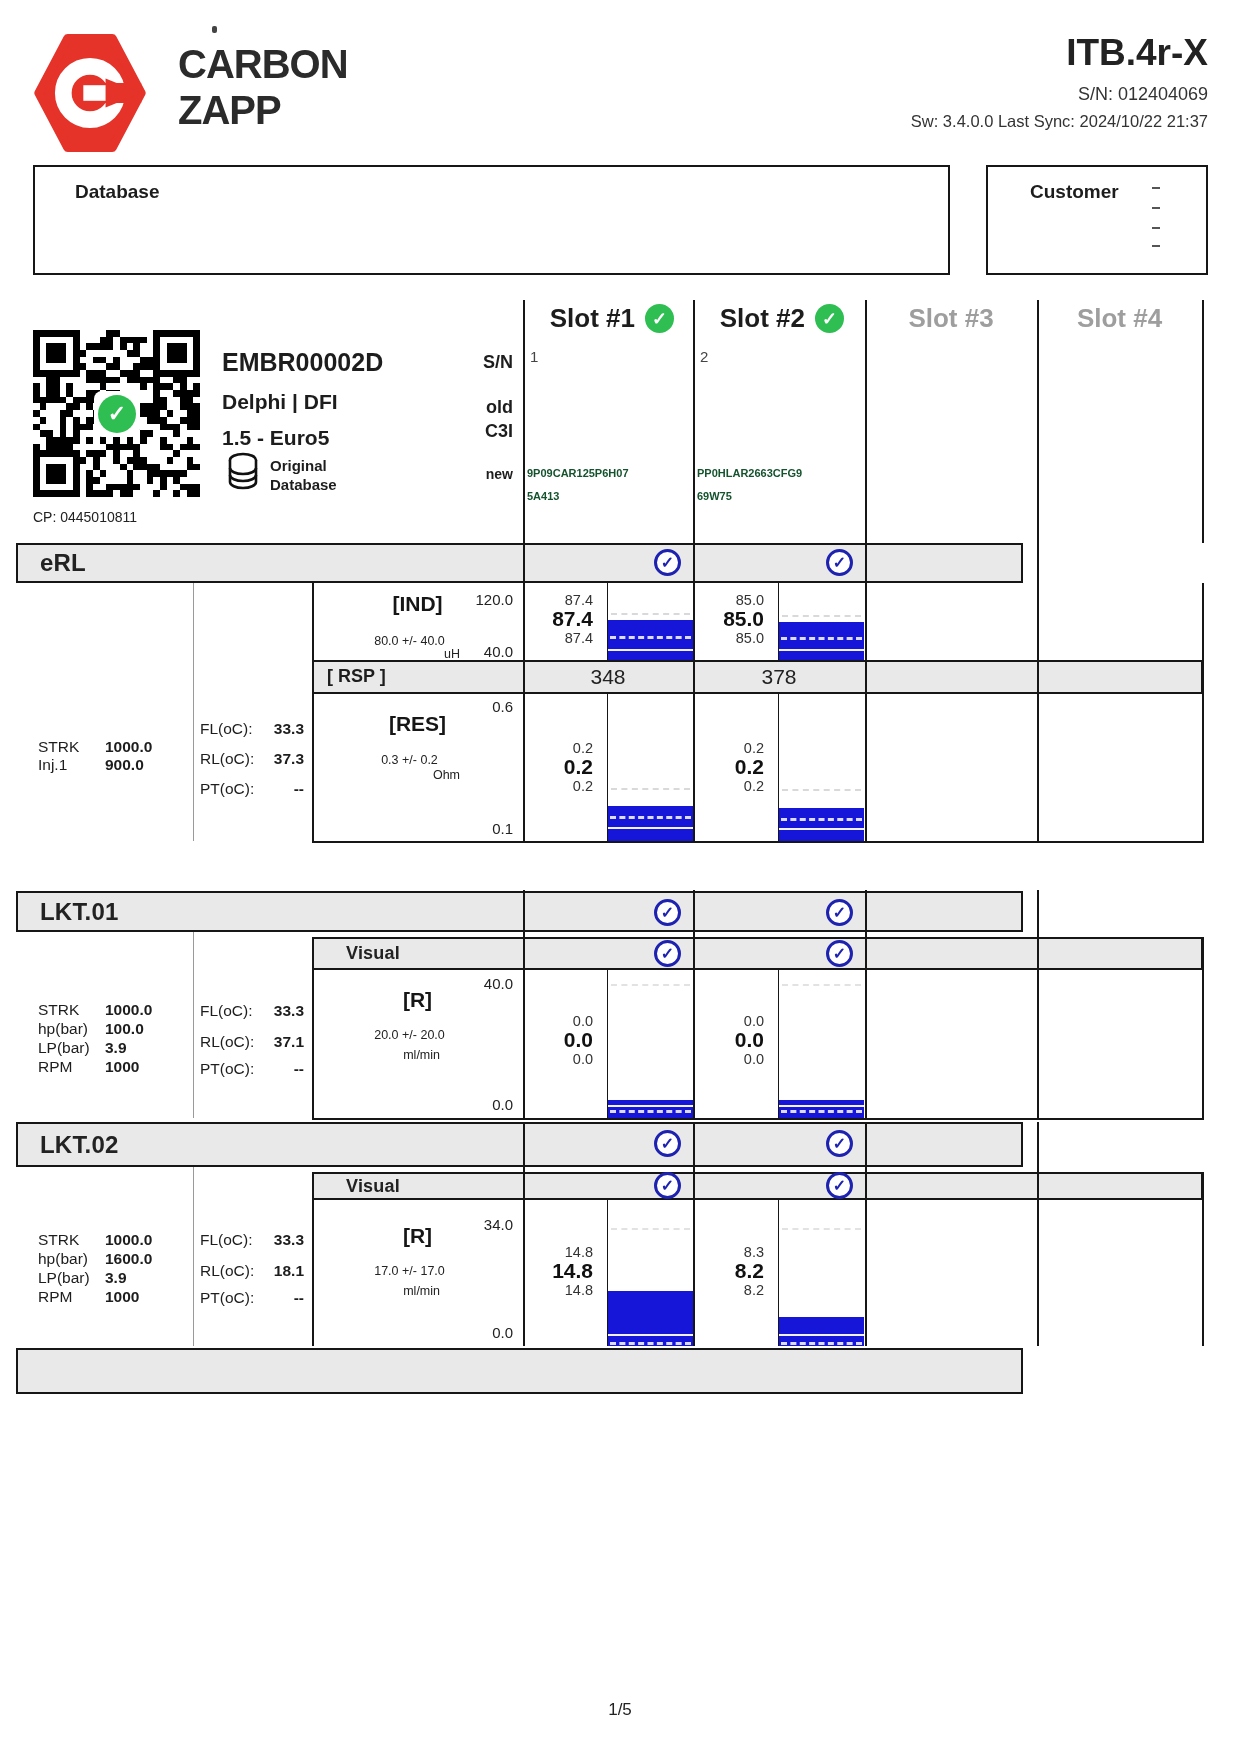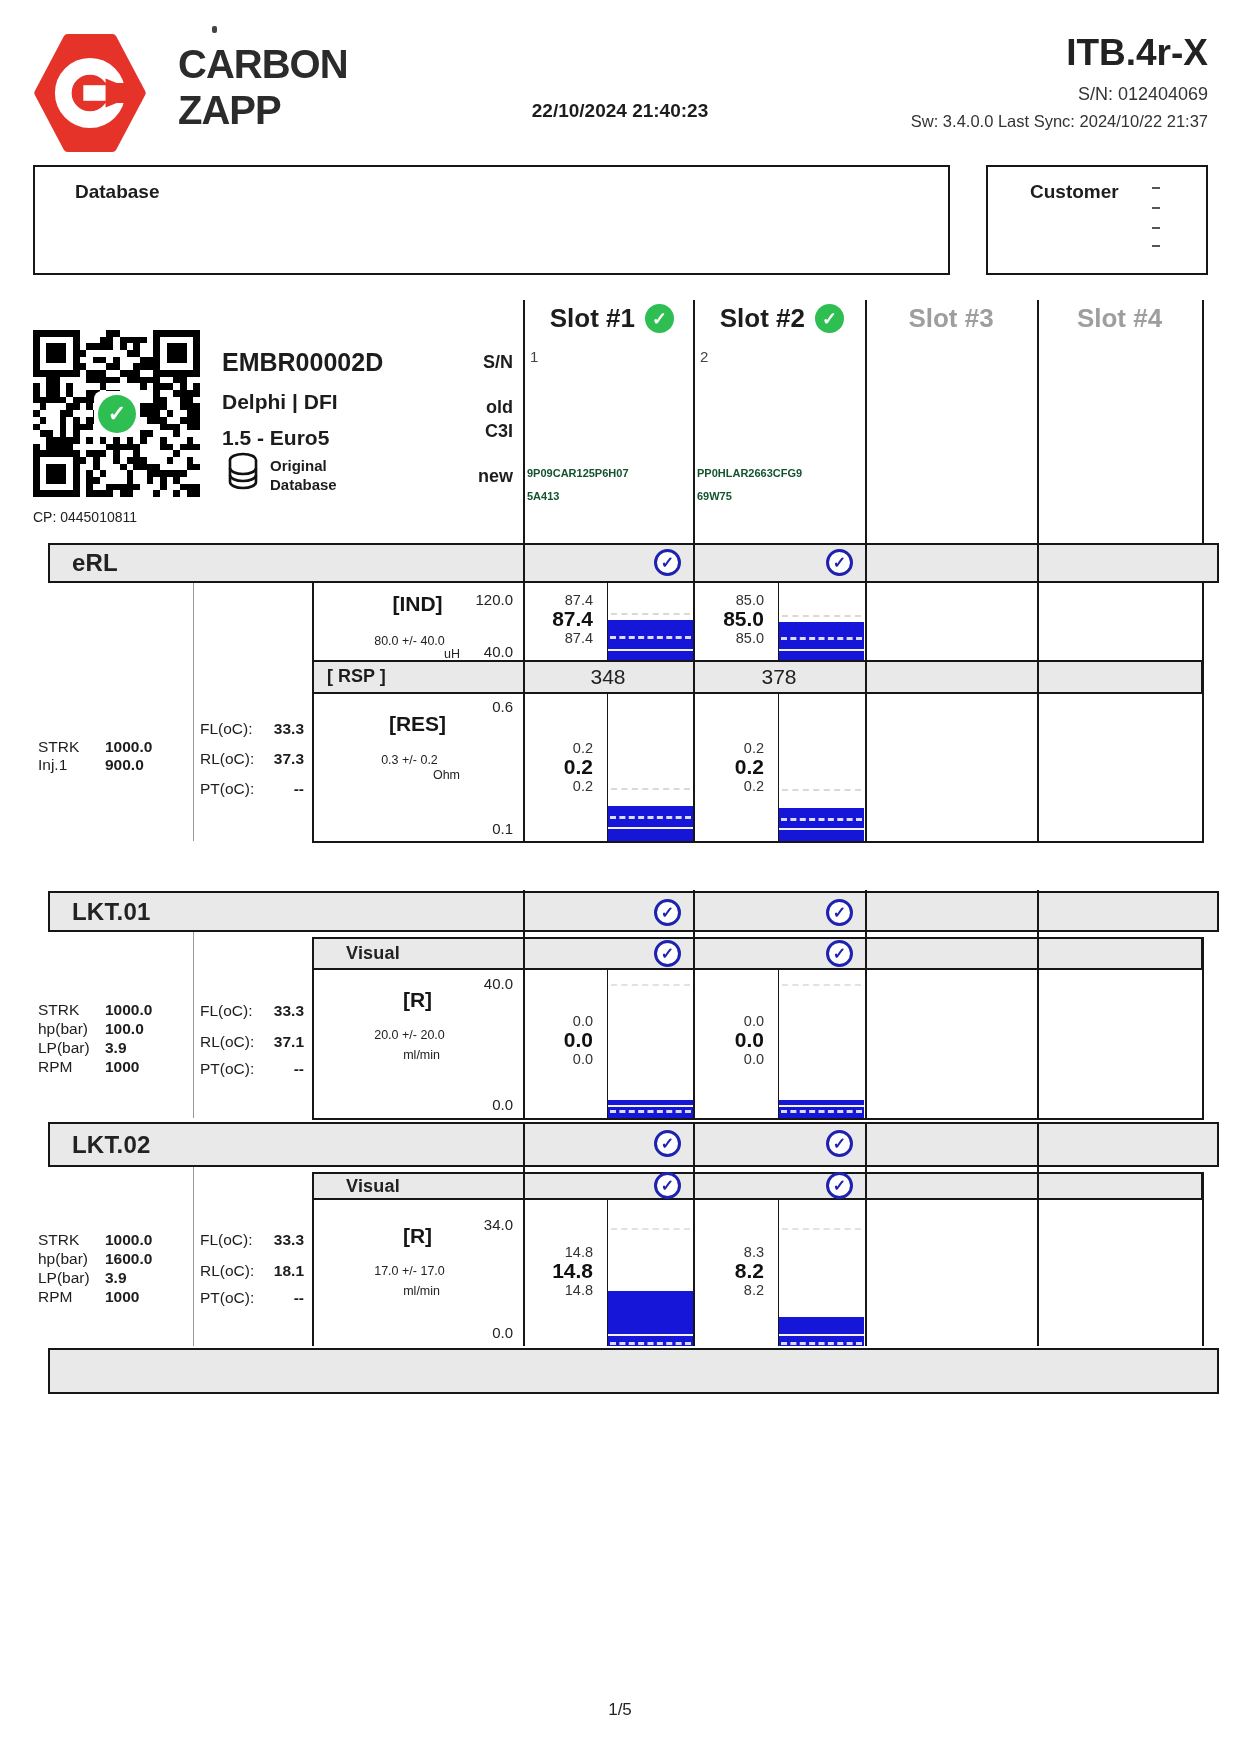--- a/index.html
+++ b/index.html
@@ -14,21 +14,21 @@
   .right { text-align:right; }
   .center { text-align:center; }
 
   
   .vl  { position:absolute; width:2px; background:#161616; }
   .vlt { position:absolute; width:1px; background:#161616; }
   .vlg { position:absolute; width:1px; background:#9a9a9a; }
   .hl  { position:absolute; height:2px; background:#161616; }
 
   
-  .band { position:absolute; left:48px; width:1171px; background:#e9e9e9;
+  .band { position:absolute; left:16px; width:1007px; background:#e9e9e9;
           border:2px solid #161616; display:flex; align-items:center; }
   .band-title { font-weight:bold; font-size:24px; margin-left:22px; letter-spacing:.2px; color:#222; }
   .vband { position:absolute; background:#e9e9e9; border:2px solid #161616;
            display:flex; align-items:center; }
   .vband .band-title { font-size:18px; margin-left:32px; }
 
   
   .bcheck { position:absolute; width:27px; height:27px; border-radius:50%;
             background:#fff; border:3px solid #1e22b0; color:#1e22b0;
             display:flex; align-items:center; justify-content:center;
@@ -66,21 +66,20 @@
       <circle cx="50" cy="53" r="24" fill="none" stroke="#ffffff" stroke-width="15"></circle>
       <rect x="50" y="44" width="46" height="18" fill="#e5332a"></rect>
       <rect x="44" y="46" width="22" height="14" fill="#ffffff"></rect>
       <polygon points="64,40 96,53 64,66" fill="#e5332a"></polygon>
     </svg>
   </div>
   <div class="abs b" style="left:178px;top:42px;font-size:40px;letter-spacing:-1px;color:#2b2b2b">CARBON</div>
   <div class="abs b" style="left:178px;top:88px;font-size:40px;letter-spacing:-1px;color:#2b2b2b">ZAPP</div>
   <div class="abs" style="left:212px;top:26px;width:5px;height:7px;background:#444;border-radius:2px"></div>
 
-  <div class="abs center b" style="left:420px;top:100px;width:400px;font-size:19px">22/10/2024 21:40:23</div>
 
   <div class="abs right b" style="left:808px;top:32px;width:400px;font-size:37px;color:#222">ITB.4r-X</div>
   <div class="abs right" style="left:808px;top:84px;width:400px;font-size:18px;color:#333">S/N: 012404069</div>
   <div class="abs right" style="left:808px;top:112px;width:400px;font-size:16.5px;color:#333">Sw: 3.4.0.0 Last Sync: 2024/10/22 21:37</div>
 
   <div class="abs" style="left:33px;top:165px;width:917px;height:110px;border:2px solid #161616">
     <div style="margin:14px 0 0 40px;font-size:19px;font-weight:600">Database</div>
   </div>
   <div class="abs" style="left:986px;top:165px;width:222px;height:110px;border:2px solid #161616">
     <div style="margin:14px 0 0 42px;font-size:19px;font-weight:600">Customer</div>
@@ -359,21 +358,21 @@
       <path d="M4 16 c0 3.4 5.8 6 13 6 s13 -2.6 13 -6" fill="none" stroke="#111" stroke-width="2.6"></path>
       <path d="M4 23 c0 3.4 5.8 6 13 6 s13 -2.6 13 -6" fill="none" stroke="#111" stroke-width="2.6"></path>
     </svg>
   </div>
   <div class="abs" style="left:270px;top:457px;font-size:15px;font-weight:800">Original</div>
   <div class="abs" style="left:270px;top:476px;font-size:15px;font-weight:800">Database</div>
 
   <div class="abs right b" style="left:400px;top:352px;width:113px;font-size:18px">S/N</div>
   <div class="abs right b" style="left:400px;top:397px;width:113px;font-size:18px">old</div>
   <div class="abs right b" style="left:400px;top:421px;width:113px;font-size:18px">C3I</div>
-  <div class="abs right b" style="left:400px;top:466px;width:113px;font-size:18px">new</div>
+  <div class="abs right b" style="left:400px;top:466px;width:113px;font-size:14px">new</div>
 
   <div class="abs right b" style="left:523px;top:303px;width:112px;font-size:26px">Slot #1</div>
   <div class="gcheck" style="left:645px;top:304px">
       <span>✓</span>
     </div>
   <div class="abs right b" style="left:693px;top:303px;width:112px;font-size:26px">Slot #2</div>
   <div class="gcheck" style="left:815px;top:304px">
       <span>✓</span>
     </div>
   <div class="abs center b grey-slot" style="left:865px;top:303px;width:172px;font-size:26px">Slot #3</div>

